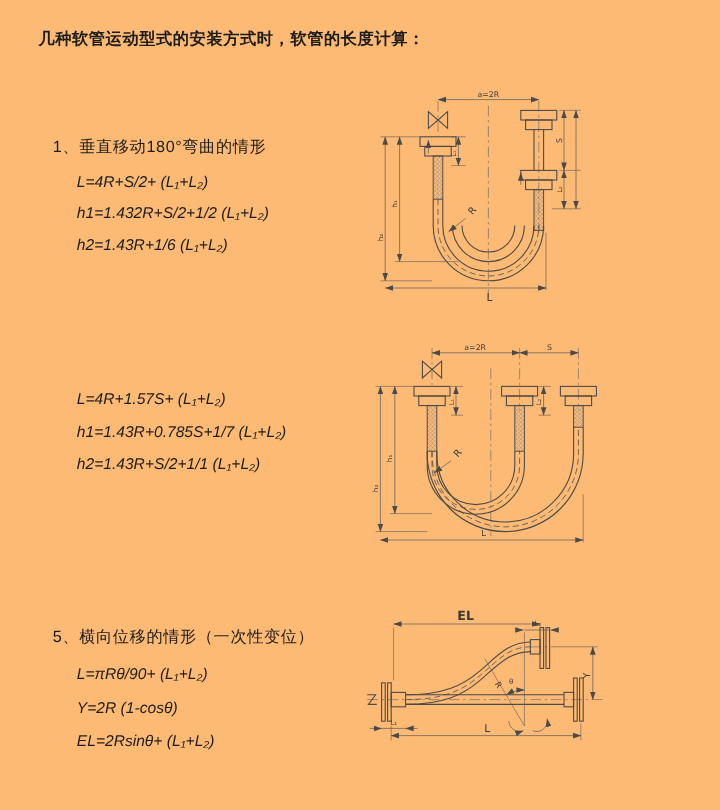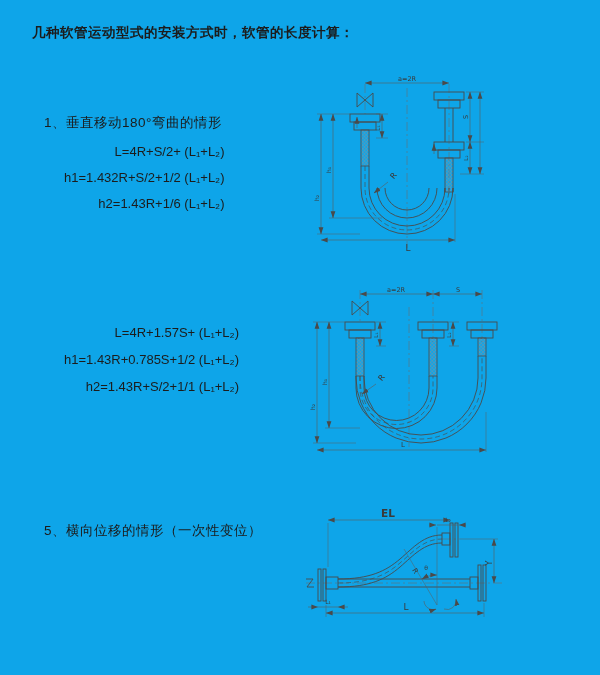--- a/index.html
+++ b/index.html
@@ -1,20 +1,20 @@
 <!DOCTYPE html>
 <html><head>
 <meta charset="utf-8">
 <style>
   html,body{margin:0;padding:0;background:#f6f6f6;}
-  #canvas{position:relative;width:600px;height:675px;background:#0ea5e9;overflow:hidden;
-          font-family:"Liberation Sans","DejaVu Sans",sans-serif;color:#1c1c1c;text-align:right;}
+  #canvas{position:relative;width:600px;height:675px;background:#fdba74;overflow:hidden;
+          font-family:"Liberation Sans","DejaVu Sans",sans-serif;color:#1c1c1c;}
   .title{position:absolute;left:32px;top:24px;font-size:13.5px;font-weight:700;letter-spacing:.5px;}
   .sec-heading{position:absolute;font-size:13.5px;font-weight:400;letter-spacing:.5px;}
-  .formulas{position:absolute;font-size:13px;font-weight:400;}
+  .formulas{position:absolute;font-size:13px;font-weight:400;font-style:italic;}
   .formulas div{height:26px;line-height:26px;white-space:pre;}
   .f27 div{height:27px;line-height:27px;}
   .f28 div{height:28px;line-height:28px;}
   svg{position:absolute;overflow:visible;}
   svg text{fill:#3a3a3a;font-family:"DejaVu Sans",sans-serif;}
   .t5{font-size:5.5px;} .t6{font-size:6px;} .t65{font-size:6.5px;} .t7{font-size:7px;}
   .t8{font-size:8px;} .t9{font-size:9px;} .t10{font-size:10.5px;font-weight:600;}
   .ol{stroke:#4a4a4a;stroke-width:0.9;fill:none;}          
   .dl{stroke:#5c5c5c;stroke-width:0.6;fill:none;}          
   .cl{stroke:#6b6b6b;stroke-width:0.55;fill:none;stroke-dasharray:9 3 2 3;} 
@@ -100,21 +100,21 @@
       <text class="t5" x="156" y="88" text-anchor="middle" transform="rotate(-90 156 88)">L₂</text>
       <path class="dl" marker-start="url(#arw)" marker-end="url(#arw)" d="M168,22 V104"></path>
       <path class="thin" d="M143,124 V172"></path>
       <path class="dl" marker-start="url(#arw)" marker-end="url(#arw)" d="M9,170 H143"></path>
       <text class="t9" x="96" y="181" text-anchor="middle">L</text>
     </g>
   </svg>
 
   <div class="formulas f27" style="left:64px;top:319px">
     <div>L=4R+1.57S+ (L₁+L₂)</div>
-    <div>h1=1.43R+0.785S+1/2 (L₁+L₂)</div>
+    <div>h1=1.43R+0.785S+1/7 (L₁+L₂)</div>
     <div>h2=1.43R+S/2+1/1 (L₁+L₂)</div>
   </div>
 
   <svg style="left:308px;top:282px" width="285" height="190" viewBox="0 0 285 190">
     <g>
       <path class="cl" d="M52,8 V40"></path>
       <path class="cl" d="M125,8 V60"></path>
       <path class="cl" d="M174,8 V60"></path>
       <path class="cl" d="M101,25 V165"></path>
     </g>
@@ -166,20 +166,25 @@
       <path class="thin" d="M141,40 H151 M141,64 H151"></path>
       <path class="dl" marker-start="url(#arw)" marker-end="url(#arw)" d="M145,40 V64"></path>
       <text class="t5" x="143" y="53" text-anchor="middle" transform="rotate(-90 143 53)">L₂</text>
       <path class="thin" d="M178,130 V170"></path>
       <path class="dl" marker-start="url(#arw)" marker-end="url(#arw)" d="M9,168 H178"></path>
       <text class="t7" x="95" y="165" text-anchor="middle">L</text>
     </g>
   </svg>
 
   <div class="sec-heading" style="left:44px;top:522px">5、横向位移的情形（一次性变位）</div>
+  <div class="formulas f28" style="left:64px;top:548px">
+    <div>L=πRθ/90+ (L₁+L₂)</div>
+    <div>Y=2R (1-cosθ)</div>
+    <div>EL=2Rsinθ+ (L₁+L₂)</div>
+  </div>
 
   <svg style="left:298px;top:497px" width="300" height="140" viewBox="0 0 300 140">
     <g>
       <path class="cl" d="M8,86 H205"></path>
       <path class="cl" d="M144,42 H162"></path>
       <path class="ol" d="M8,82 H15 L9,90 H16"></path>
     </g>
     <g>
       <rect class="ol" x="20" y="72" width="3" height="32"></rect>
       <rect class="ol" x="25" y="72" width="3" height="32"></rect>

